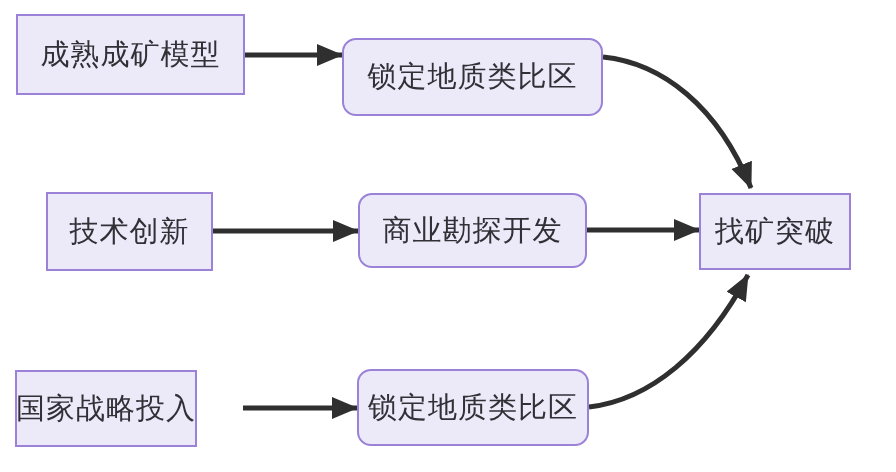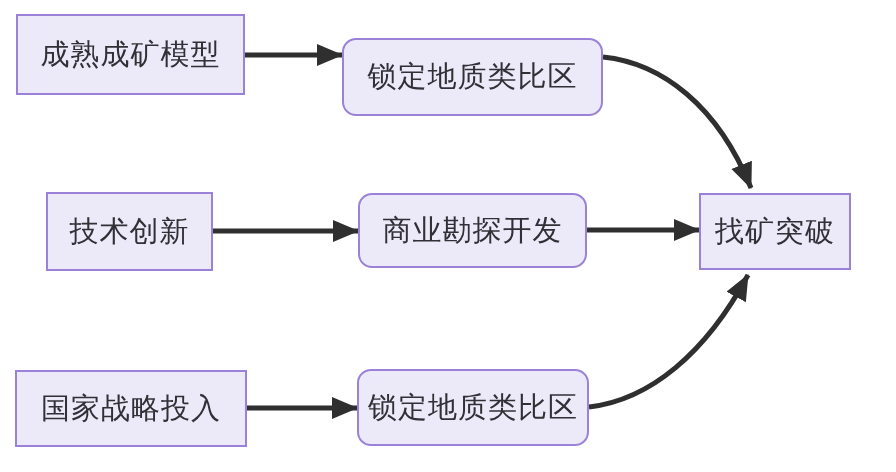--- a/index.html
+++ b/index.html
@@ -78,21 +78,21 @@
   </div>
 
   <div class="node sharp" style="left:46px;top:192px;width:167px;height:79px;">
     <span>技术创新</span>
   </div>
 
   <div class="node round" style="left:358px;top:193px;width:229px;height:75px;">
     <span>商业勘探开发</span>
   </div>
 
-  <div class="node sharp" style="left:15px;top:370px;width:232px;height:77px;text-align:center;">
+  <div class="node sharp" style="left:15px;top:370px;width:182px;height:77px;text-align:center;">
     <span>国家战略投入</span>
   </div>
 
   <div class="node round" style="left:357px;top:369px;width:232px;height:77px;">
     <span>锁定地质类比区</span>
   </div>
 
   <div class="node sharp" style="left:699px;top:193px;width:152px;height:77px;">
     <span>找矿突破</span>
   </div>

